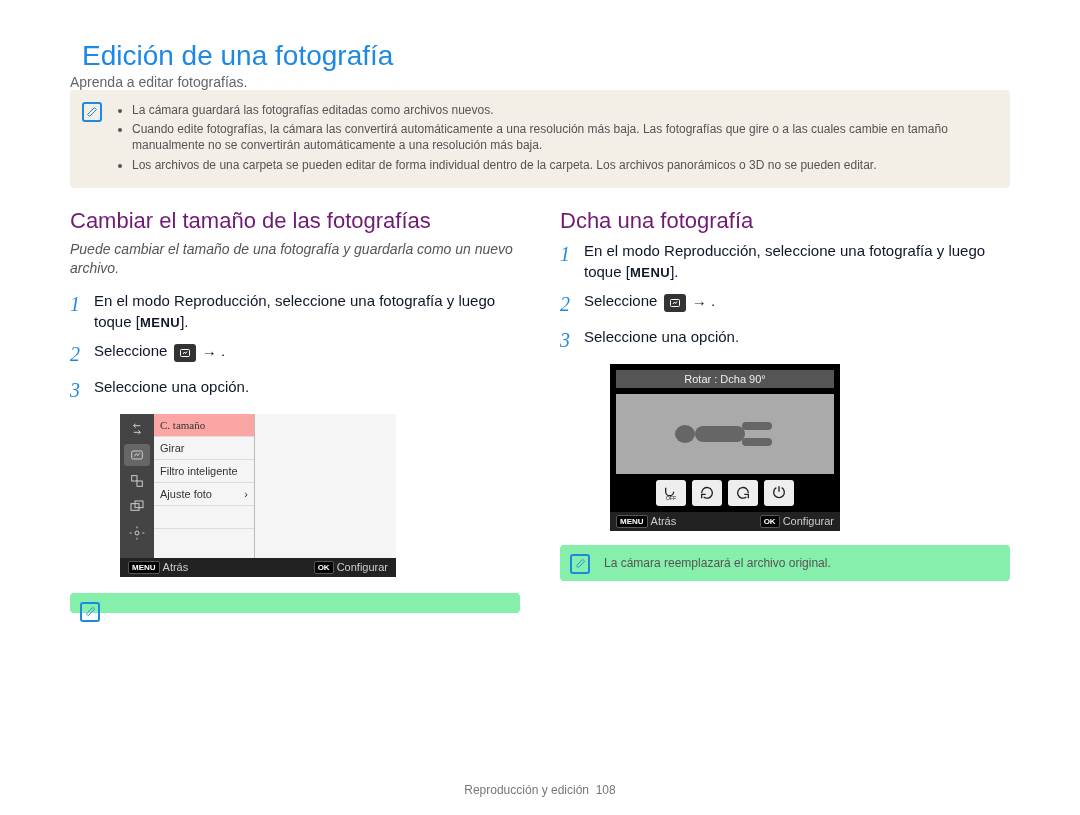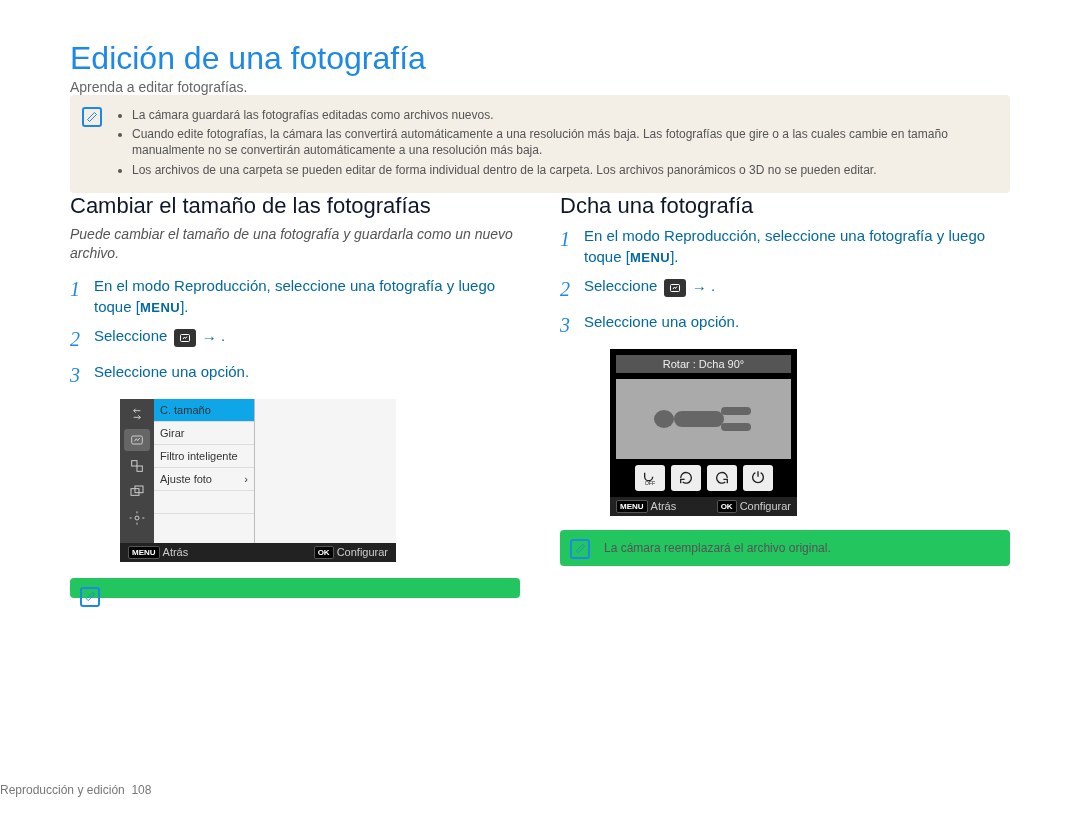--- a/index.html
+++ b/index.html
@@ -11,36 +11,37 @@
   }
   .page {
     width: 1080px;
     height: 815px;
     padding: 40px 70px 30px 70px;
     box-sizing: border-box;
     position: relative;
   }
   h1 {
     color: #1e88e5;
-    font-size: 32px;
+    font-size: 28px;
     font-weight: 400;
-    margin: 0 0 2px 0;
+    margin: 0 0 2px 12px;
   }
   .subtitle {
     font-size: 14px;
     color: #666;
     margin-bottom: 0;
   }
   .callout {
     background: #f3eee6;
     border-radius: 4px;
     padding: 12px 16px 12px 48px;
     position: relative;
     font-size: 12px;
     color: #555;
+    margin-bottom: 20px;
   }
   .callout ul { margin: 0; padding-left: 14px; }
   .callout li { margin-bottom: 3px; line-height: 1.35; }
   .callout-icon, .note-icon {
     position: absolute;
     left: 12px;
     top: 12px;
     width: 20px;
     height: 20px;
     border: 2px solid #1e88e5;
@@ -48,21 +49,21 @@
     box-sizing: border-box;
     display: flex;
     align-items: center;
     justify-content: center;
   }
   .callout-icon svg, .note-icon svg { stroke: #1e88e5; }
 
   .cols { display: flex; gap: 40px; }
   .col { flex: 1; }
   h2 {
-    color: #0f172a;
+    color: #701a75;
     font-size: 22px;
     font-weight: 400;
     margin: 0 0 6px 0;
   }
   .lead {
     font-size: 14px;
     color: #555;
     margin: 0 0 12px 0;
     line-height: 1.35;
     font-style: italic;
@@ -70,21 +71,21 @@
   .steps { list-style: none; padding: 0; margin: 0; }
   .steps li { display: flex; margin-bottom: 8px; line-height: 1.4; }
   .stepnum {
     font-family: Georgia, serif;
     font-style: italic;
     color: #1e88e5;
     font-size: 20px;
     width: 24px;
     flex: none;
   }
-  .steptext { flex: 1; color: #0369a1; font-size: 15px; }
+  .steptext { flex: 1; color: #0f172a; font-size: 15px; }
   .menu-label {
     font-family: Arial, sans-serif;
     font-weight: bold;
     letter-spacing: 0.5px;
     font-size: 13px;
   }
   .inline-btn {
     display: inline-flex;
     align-items: center;
     justify-content: center;
@@ -132,21 +133,21 @@
     height: 22px;
     padding: 0 6px;
     display: flex;
     align-items: center;
     border-bottom: 1px solid #ddd;
     font-size: 11px;
     white-space: nowrap;
     overflow: hidden;
     gap: 4px;
   }
-  .menu-row.selected { background: #0ea5e9; }
+  .menu-row.selected { background: #fca5a5; font-family: Liberation Serif, serif; }
   .menu-row .chev { margin-left: auto; }
   .resize-glyph {
     width: 14px; height: 11px; border: 1px solid #555; position: relative; flex: none;
     display: inline-block;
   }
   .resize-glyph::after { content:""; position:absolute; right:-1px; bottom:-1px; width:8px; height:6px; border:1px solid #555; background:#f5f5f5; }
   .screen-footer {
     display: flex;
     justify-content: space-between;
     padding: 3px 8px;
@@ -161,34 +162,34 @@
     font-size: 8px;
     padding: 1px 3px;
     border-radius: 2px;
     margin-right: 3px;
     vertical-align: 1px;
     border: 1px solid #555;
     font-weight: bold;
   }
 
   .note {
-    background: #22c55e;
+    background: #86efac;
     border-radius: 4px;
     padding: 10px 14px 10px 44px;
     position: relative;
     font-size: 12px;
     color: #555;
     line-height: 1.35;
     margin-top: 10px;
   }
   .note-icon { top: 9px; left: 10px; width: 20px; height: 20px; }
 
   
   .screen2 {
-    width: 187px;
+    width: 230px;
     margin: 10px auto 14px 50px;
   }
   .screen2-frame {
     background: #000;
     padding: 6px;
   }
   .screen2-head {
     background: #555;
     color: #eee;
     font-size: 11px;
@@ -227,21 +228,21 @@
     font-size: 11px;
     color: #ccc;
     background: #222;
   }
 
   .page-footer {
     position: absolute;
     bottom: 18px;
     left: 0;
     right: 0;
-    text-align: left;
+    text-align: center;
     font-size: 12px;
     color: #777;
   }
   .page-footer .pnum { font-weight: normal; }
 </style>
 </head>
 <body>
 
 <div class="page">
   <h1>Edición de una fotografía</h1>

